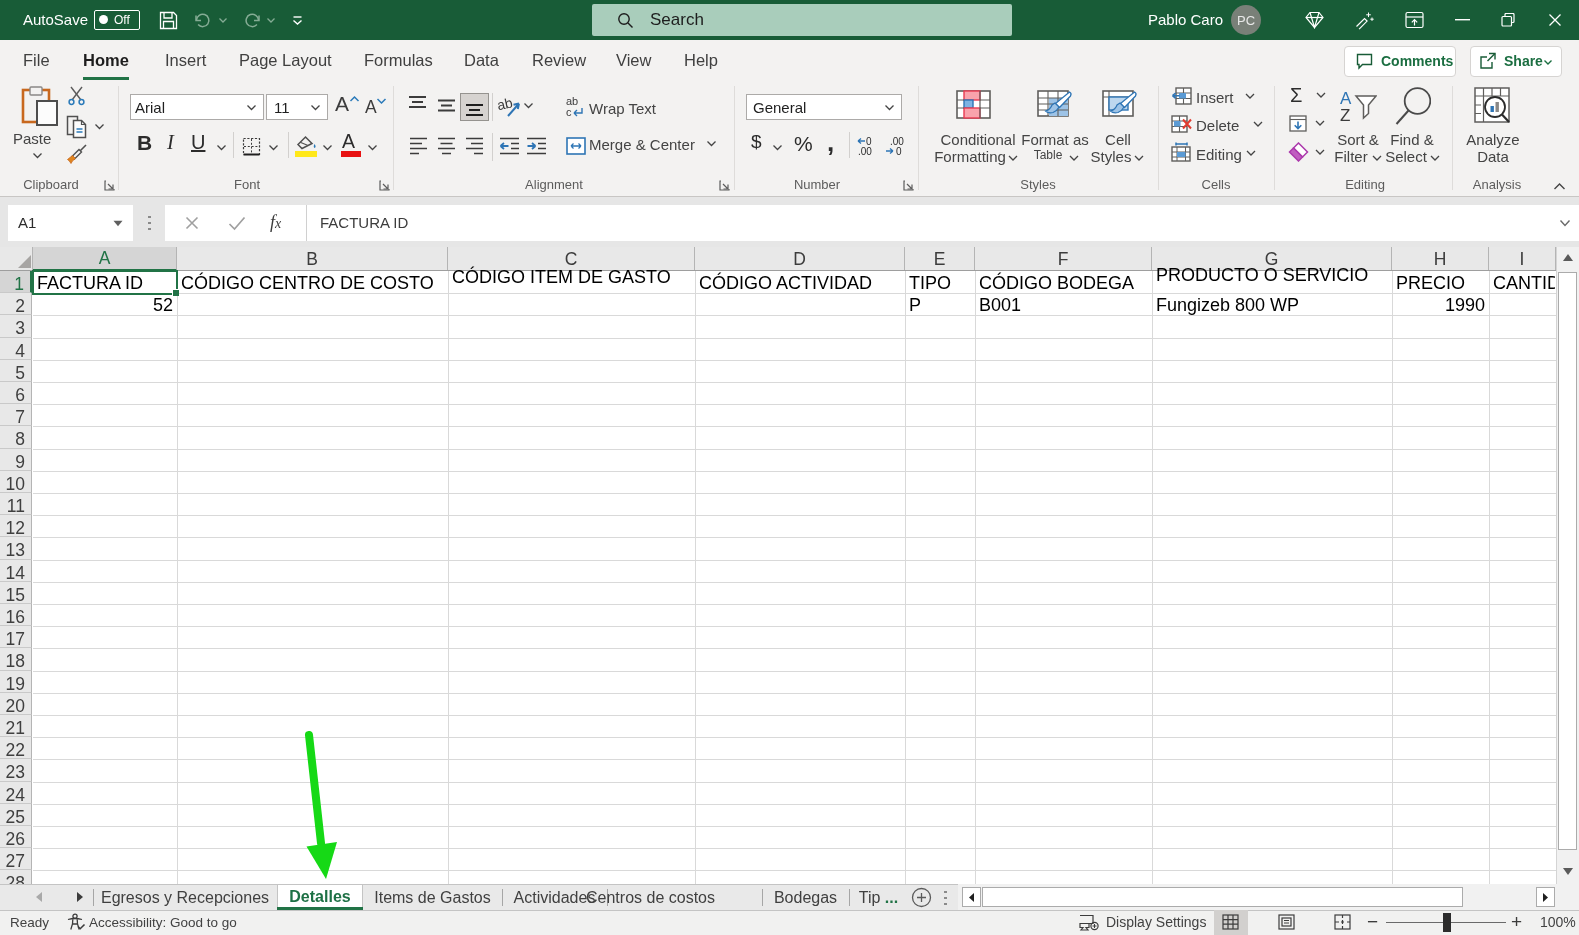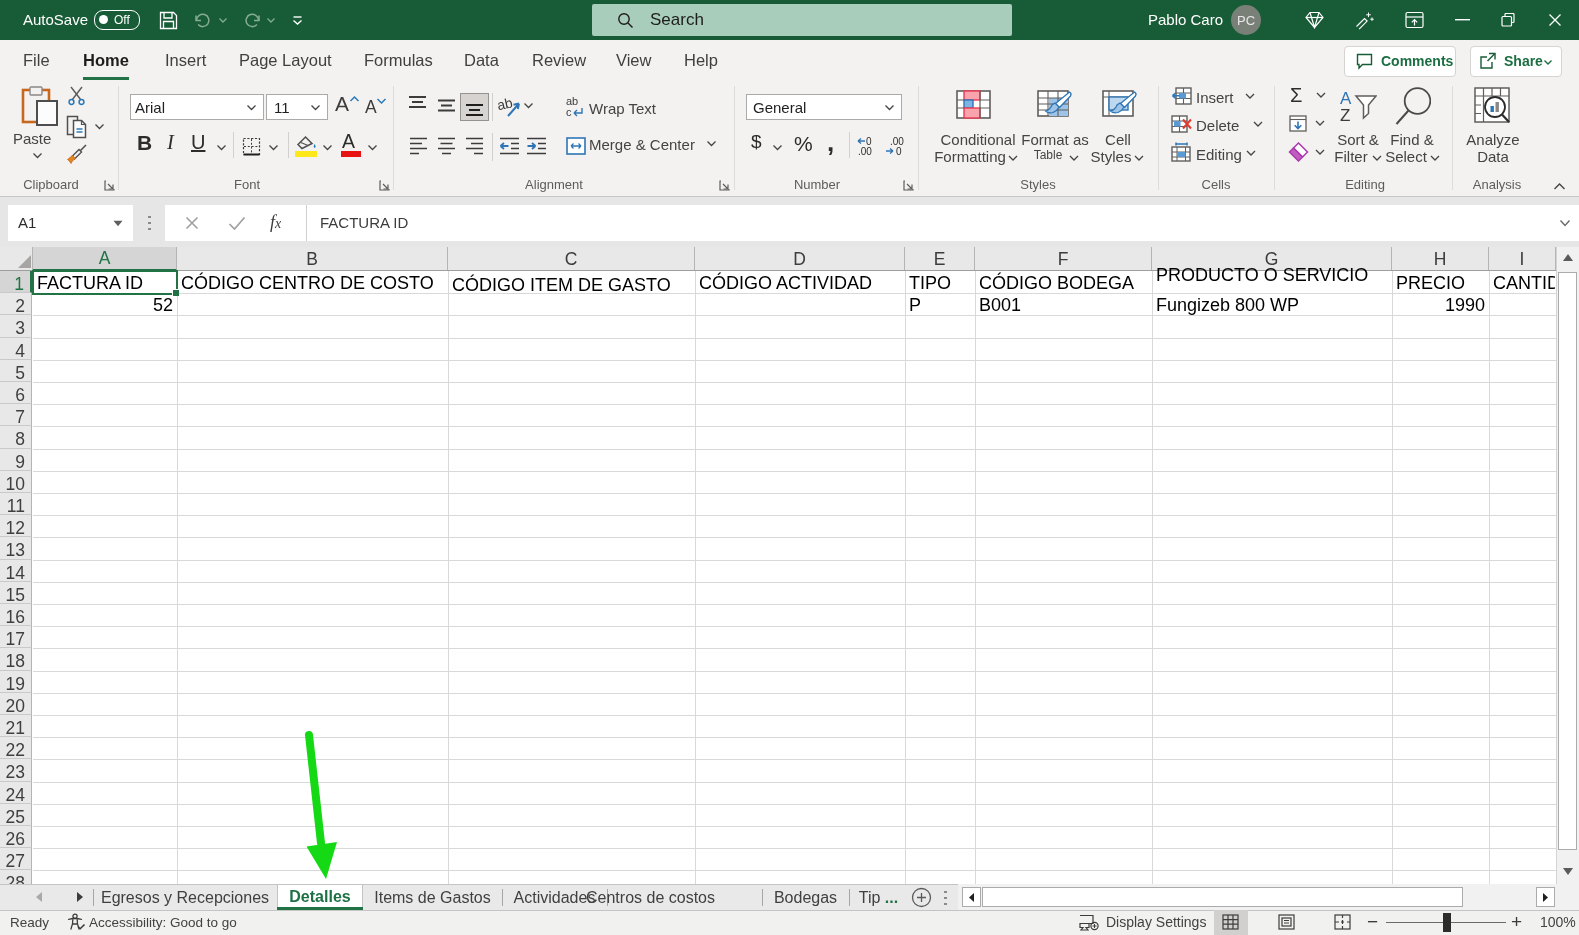--- a/index.html
+++ b/index.html
@@ -19,21 +19,21 @@
 .cbo{position:absolute;background:#fff;border:1px solid #acaaa8;font-size:15px;color:#1f1f1f}
 .stxt{font-size:13.5px;color:#424242}
 </style>
 </head>
 <body>
 <div id="app">
 
 <div class="a" style="left:0;top:0;width:1579px;height:40px;background:#185c37"></div>
 <div class="a" style="left:23px;top:0;height:40px;line-height:40px;color:#fff;font-size:15px">AutoSave</div>
 
-<div class="a" style="left:94px;top:10px;width:46px;height:20px;border:1.5px solid #fff;border-radius:9px">
+<div class="a" style="left:94px;top:10px;width:46px;height:20px;border:1.5px solid #fff;border-radius:2px">
   <div class="a" style="left:4px;top:4px;width:9px;height:9px;border-radius:50%;background:#fff"></div>
   <div class="a" style="left:19px;top:1.5px;height:14px;line-height:14px;color:#fff;font-size:12px">Off</div>
 </div>
 
 <svg class="a" style="left:159px;top:11px" width="19" height="19" viewBox="0 0 19 19" fill="none" stroke="#fff" stroke-width="1.3">
  <path d="M1.5 1.5 h13 l3 3 v13 h-16 z"></path>
       <path d="M5 1.5 v5.5 h8 v-5.5"></path>
       <path d="M4.5 17.5 v-7 h10 v7"></path>
 </svg>
 
@@ -536,21 +536,21 @@
 <div class="gl" style="left:695px;top:271px;width:1px;height:613px"></div>
 <div class="gl" style="left:905px;top:271px;width:1px;height:613px"></div>
 <div class="gl" style="left:975px;top:271px;width:1px;height:613px"></div>
 <div class="gl" style="left:1152px;top:271px;width:1px;height:613px"></div>
 <div class="gl" style="left:1392px;top:271px;width:1px;height:613px"></div>
 <div class="gl" style="left:1489px;top:271px;width:1px;height:613px"></div>
 <div class="gl" style="left:1556px;top:271px;width:1px;height:613px"></div>
 
 <div class="cell" style="left:37px;top:272px;height:22px">FACTURA ID</div>
 <div class="cell" style="left:181px;top:272px;height:22px">CÓDIGO CENTRO DE COSTO</div>
-<div class="cell" style="left:452px;top:274px;height:22px">CÓDIGO ITEM DE GASTO</div>
+<div class="cell" style="left:452px;top:266px;height:22px">CÓDIGO ITEM DE GASTO</div>
 <div class="cell" style="left:699px;top:272px;height:22px">CÓDIGO ACTIVIDAD</div>
 <div class="cell" style="left:909px;top:272px;height:22px">TIPO</div>
 <div class="cell" style="left:979px;top:272px;height:22px">CÓDIGO BODEGA</div>
 <div class="cell" style="left:1156px;top:264px;height:22px">PRODUCTO O SERVICIO</div>
 <div class="cell" style="left:1396px;top:272px;height:22px">PRECIO</div>
 <div class="cell" style="left:1493px;top:272px;height:22px;width:62px;overflow:hidden">CANTIDAD</div>
 <div class="cell" style="left:33px;top:294px;width:140px;height:22px;text-align:right">52</div>
 <div class="cell" style="left:909px;top:294px;height:22px">P</div>
 <div class="cell" style="left:979px;top:294px;height:22px">B001</div>
 <div class="cell" style="left:1156px;top:294px;height:22px">Fungizeb 800 WP</div>

